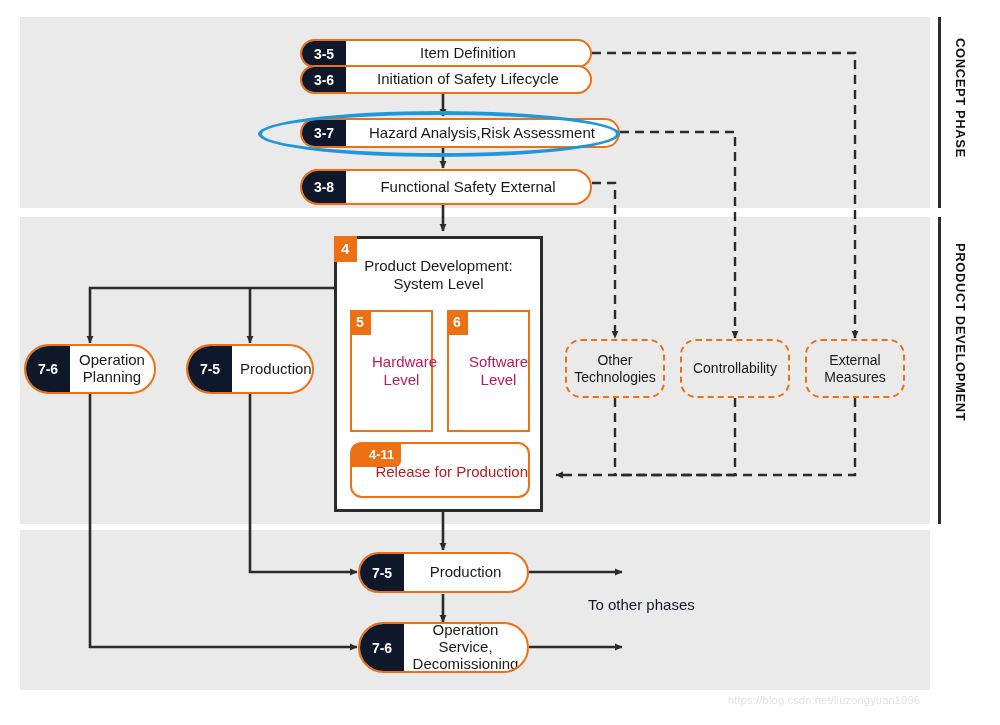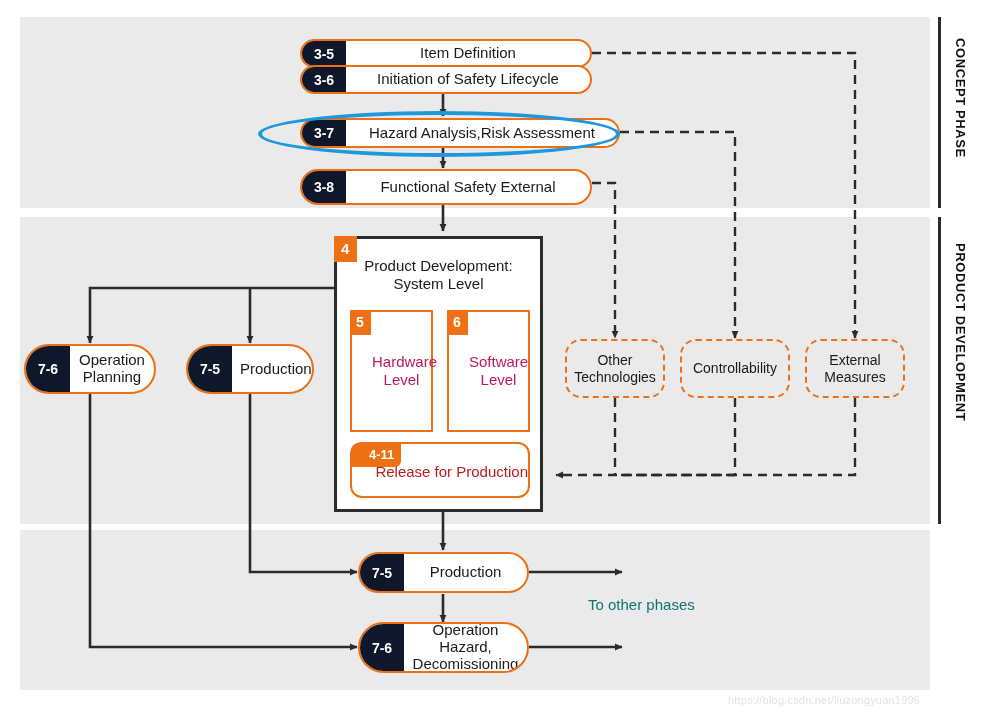--- a/index.html
+++ b/index.html
@@ -111,21 +111,21 @@
   }
 
   
   #ellipse-highlight{
     position:absolute;left:258px;top:111px;width:362px;height:46px;
     box-sizing:border-box;border:4px solid #1E97DD;border-radius:50%;
     background:transparent;pointer-events:none;z-index:6;
   }
 
   
-  .free-text{position:absolute;font-size:15px;color:#0f766e;white-space:nowrap;}
+  .free-text{position:absolute;font-size:15px;color:#0f172a;white-space:nowrap;}
   #txt-other-phases{left:588px;top:596px;}
 
   #watermark{
     position:absolute;left:728px;top:694px;
     font-size:11px;color:#e2e2e2;white-space:nowrap;letter-spacing:.2px;
   }
 </style>
 </head>
 <body>
 
@@ -274,21 +274,21 @@
 
   <div class="pill" id="node-7-5-production" style="left:358px;top:552px;width:171px;height:41px;">
     <div class="tag">7-5</div>
     <div class="txt">Production</div>
   </div>
 
   <div class="pill" id="node-7-6-service" style="left:358px;top:622px;width:171px;height:51px;">
     <div class="tag">7-6</div>
     <div class="txt">
       <span>
-        <span>Operation Hazard,</span><br>
+        <span>Operation Service,</span><br>
         <span>Decomissioning</span>
       </span>
     </div>
   </div>
 
   <div class="free-text" id="txt-other-phases">To other phases</div>
 
   <div id="watermark">https://blog.csdn.net/liuzongyuan1996</div>
 </div>
 

